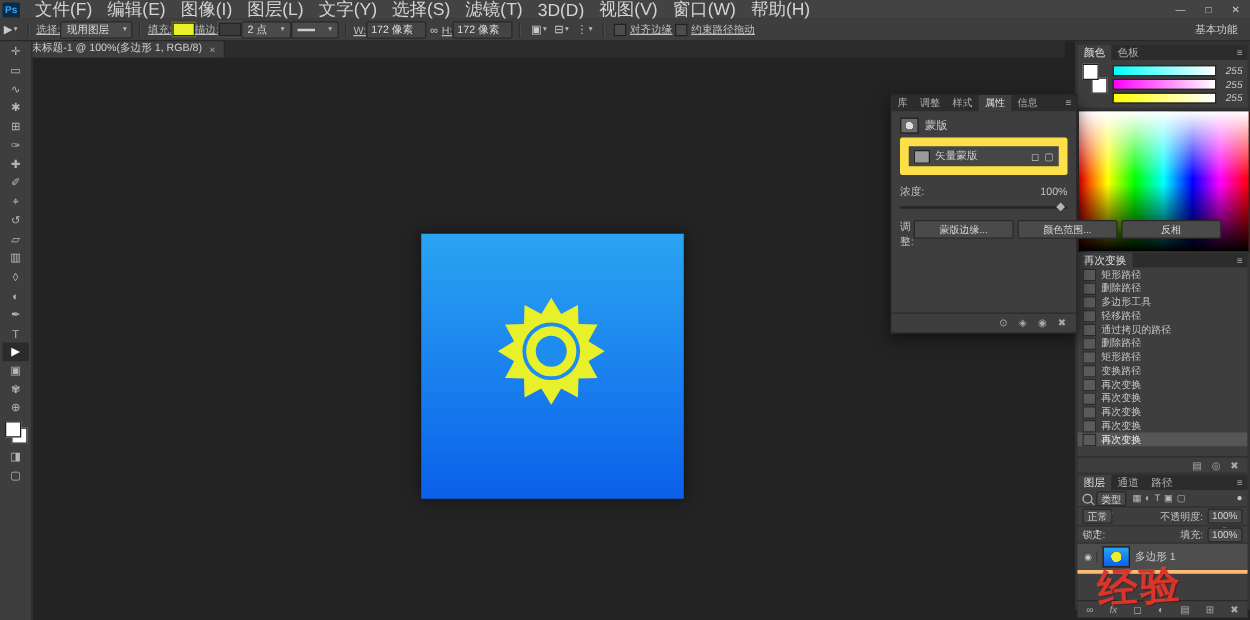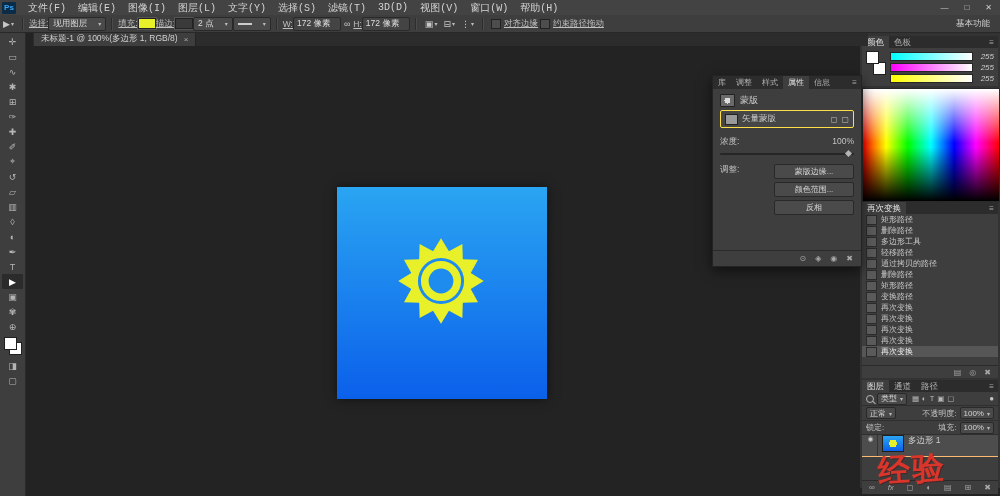--- a/index.html
+++ b/index.html
@@ -4,42 +4,42 @@
 <style>
   html,body{margin:0;padding:0;}
   body{width:1000px;height:496px;position:relative;overflow:hidden;background:#232323;
        font-family:"Liberation Sans","DejaVu Sans",sans-serif;color:#cccccc;font-size:9px;
        -webkit-font-smoothing:antialiased;}
   
   .titlebar{position:absolute;left:0;top:0;width:1000px;height:15px;background:#434344;
             border-bottom:1px solid #2a2a2a;display:flex;align-items:center;z-index:4;}
   .ps-logo{width:14px;height:12px;margin:0 6px 0 2px;background:#0b2c47;color:#3aa6f7;
            font-weight:bold;font-size:8px;display:flex;align-items:center;justify-content:center;border-radius:1px;}
-  .menu-item{padding:0 6px;font-size:10px;color:#d4d4d4;white-space:nowrap;cursor:default;font-family:Liberation Mono, monospace;}
+  .menu-item{padding:0 6px;font-size:14px;color:#d4d4d4;white-space:nowrap;cursor:default;}
   .win-controls{margin-left:auto;display:flex;align-items:center;}
   .win-controls span{padding:0 8px;font-size:8px;color:#cfcfcf;}
   
   .optionsbar{position:absolute;left:0;top:15px;width:1000px;height:17px;background:#3e3e3f;
               border-bottom:1px solid #282828;display:flex;align-items:center;z-index:4;font-size:8.5px;}
   .ob-sep{width:1px;height:12px;background:#2e2e2e;border-right:1px solid #4b4b4b;margin:0 5px;}
   .ob-label{color:#bfbfbf;margin:0 0;white-space:nowrap;text-decoration:underline;}
   .ob-dd{background:#4a4a4b;border:1px solid #292929;border-radius:2px;height:12px;display:flex;
          align-items:center;padding:0 4px;gap:11px;color:#dddddd;white-space:nowrap;}
   .ob-field{background:#444445;border:1px solid #292929;border-radius:2px;height:12px;min-width:40px;
             padding:0 3px;display:flex;align-items:center;color:#dddddd;white-space:nowrap;}
   .caret{font-size:6px;color:#bbbbbb;}
   .swatch{width:16px;height:9px;border:1px solid #222;box-shadow:0 0 0 1px #555;}
   .swatch.fill{background:#e8f02a;}
   .swatch.stroke{background:#3a3a3a;}
   .stroke-line{display:inline-block;width:14px;height:2px;background:#cccccc;}
   .ob-check{width:8px;height:8px;border:1px solid #222;background:#4d4d4d;margin:0 3px 0 2px;}
   .ob-icon{padding:0 3px;font-size:9px;color:#c8c8c8;display:flex;align-items:center;gap:1px;}
   .workspace-btn{margin-left:auto;margin-right:10px;display:flex;align-items:center;gap:3px;color:#d0d0d0;}
   
-  .tabbar{position:absolute;left:33px;top:32px;width:835px;height:14px;background:#2c2c2d;z-index:3;}
+  .tabbar{position:absolute;left:17px;top:32px;width:835px;height:14px;background:#2c2c2d;z-index:3;}
   .doc-tab{position:absolute;left:1px;top:0;height:14px;background:#3e3e3f;display:flex;align-items:center;
            gap:6px;padding:0 7px;font-size:8.5px;color:#cfcfcf;border-right:1px solid #232323;}
   .doc-tab .close{color:#aaaaaa;font-size:8px;}
   
   .toolbar{position:absolute;left:0;top:32px;width:25px;height:464px;background:#3e3e3f;
            border-right:1px solid #2a2a2a;display:flex;flex-direction:column;align-items:center;padding-top:2px;z-index:3;}
   .tool{width:21px;height:15px;display:flex;align-items:center;justify-content:center;font-size:9px;color:#b5b5b5;}
   .tool.selected{background:#2b2b2c;color:#ffffff;border-radius:1px;}
   .tb-swatches{position:relative;width:20px;height:20px;margin:2px 0;}
   .tb-swatches .bg{position:absolute;right:1px;bottom:1px;width:11px;height:11px;background:#ffffff;border:1px solid #1f1f1f;}
@@ -52,30 +52,30 @@
   
   .float-panel{position:absolute;left:712px;top:75px;width:148px;height:190px;background:#3e3e3f;
                border:1px solid #232323;box-shadow:0 4px 12px rgba(0,0,0,.55);z-index:6;}
   .fp-tabs{height:13px;background:#2c2c2d;display:flex;align-items:center;font-size:8px;}
   .ptab{padding:0 5px;height:13px;line-height:13px;color:#b0b0b0;white-space:nowrap;}
   .ptab.active{background:#3e3e3f;color:#e0e0e0;}
   .panel-menu{margin-left:auto;padding:0 4px;color:#aaaaaa;font-size:8px;}
   .fp-title-row{display:flex;align-items:center;gap:5px;margin:5px 7px 3px;}
   .fp-mask-icon{width:13px;height:11px;border:1px solid #222;border-radius:1px;
                 background:radial-gradient(circle at 50% 50%,#dddddd 0 3px,#6a6a6a 3px);}
-  .fp-subrow{margin:3px 7px;height:16px;background:#464647;border:1px solid #fde047;border-radius:2px;
+  .fp-subrow{margin:3px 7px;height:16px;background:#464647;border:7px solid #fde047;border-radius:2px;
              display:flex;align-items:center;gap:4px;padding:0 4px;font-size:8.5px;color:#c9c9c9;}
   .fp-subrow .sub-icons{margin-left:auto;display:flex;gap:4px;font-size:8px;color:#c0c0c0;}
   .fp-vmask-thumb{width:11px;height:9px;background:#9a9a9a;border:1px solid #222;}
   .fp-slider{margin:8px 7px 0;}
   .fp-slider .line{display:flex;justify-content:space-between;font-size:8.5px;color:#c3c3c3;}
   .fp-track{position:relative;height:2px;background:#262626;margin-top:5px;border-radius:1px;}
   .fp-thumb{position:absolute;top:-2px;width:5px;height:5px;background:#b5b5b5;transform:rotate(45deg);}
   .fp-refine{margin:9px 7px 0;display:flex;font-size:8.5px;color:#c3c3c3;}
-  .fp-buttons{margin-left:auto;display:flex;flex-direction:column;gap:3px;}
+  .fp-buttons{margin-left:auto;display:flex;gap:3px;}
   .fp-btn{width:78px;height:13px;background:#4a4a4b;border:1px solid #292929;border-radius:2px;
           font-size:8px;color:#d5d5d5;display:flex;align-items:center;justify-content:center;}
   .fp-footer{position:absolute;left:0;right:0;bottom:0;height:15px;border-top:1px solid #2a2a2a;
              display:flex;align-items:center;justify-content:flex-end;gap:9px;padding:0 8px;font-size:8px;color:#a8a8a8;}
   
   .dock{position:absolute;left:860px;top:32px;width:140px;height:456px;background:#333334;z-index:2;}
   .panel{position:absolute;left:2px;width:136px;background:#3e3e3f;}
   .panel-tabs{height:12px;background:#2c2c2d;display:flex;align-items:center;font-size:8.5px;}
   
   .color-panel{top:4px;height:50px;}
@@ -103,27 +103,27 @@
   .hist-thumb{width:9px;height:8px;background:#5a5a5a;border:1px solid #2b2b2b;flex:none;}
   .hist-footer{height:12px;border-top:1px solid #2a2a2a;display:flex;align-items:center;
                justify-content:flex-end;gap:8px;padding:0 7px;font-size:8px;color:#a8a8a8;}
   
   .layers-panel{top:348px;height:114px;display:flex;flex-direction:column;}
   .lp-row{display:flex;align-items:center;padding:0 4px;gap:3px;font-size:8px;color:#c3c3c3;}
   .lp-filter{height:13px;border-bottom:1px solid #2f2f30;}
   .mag{width:6px;height:6px;border:1px solid #b5b5b5;border-radius:50%;position:relative;flex:none;}
   .mag::after{content:"";position:absolute;width:4px;height:1px;background:#b5b5b5;right:-3px;bottom:-1px;transform:rotate(45deg);}
   .dd{background:#4a4a4b;border:1px solid #292929;border-radius:2px;height:10px;display:flex;
-      align-items:center;padding:0 3px;gap:3px;color:#d5d5d5;font-size:8px;white-space:nowrap;}
+      align-items:center;padding:0 3px;gap:3px;color:#d5d5d5;font-size:8px;white-space:nowrap;flex-direction:column;}
   .filter-icons{display:flex;gap:3px;margin-left:2px;font-size:7.5px;color:#b8b8b8;}
   .lp-blend{height:14px;border-bottom:1px solid #2f2f30;}
   .lp-lock{height:13px;border-bottom:1px solid #2f2f30;}
   .lock-icons{display:flex;gap:3px;font-size:7.5px;color:#b8b8b8;}
   .layer-rows{flex:1;}
-  .layer-row{display:flex;height:21px;gap:4px;padding:0 2px;border-bottom:1px solid #fdba74;font-size:8.5px;}
+  .layer-row{display:flex;align-items:center;height:21px;gap:4px;padding:0 2px;border-bottom:3px solid #fdba74;font-size:8.5px;}
   .layer-row.selected{background:#4d4d4e;}
   .eye-cell{width:13px;text-align:center;font-size:7px;color:#cccccc;border-right:1px solid #343435;flex:none;}
   .layer-thumb{width:20px;height:15px;border:1px solid #1f1f1f;flex:none;
                background:radial-gradient(circle at 50% 50%,#e8f02a 0 4px,rgba(0,0,0,0) 4px),linear-gradient(#2aa5f2,#0b60ea);}
   .layer-thumb.copy{background:radial-gradient(circle at 50% 50%,#e8f02a 0 5px,rgba(0,0,0,0) 5px),#ffffff;}
   .lp-footer{height:13px;border-top:1px solid #2a2a2a;display:flex;align-items:center;
              justify-content:space-between;padding:0 7px;font-size:8px;color:#a8a8a8;}
   .fx{font-style:italic;}
   
   .watermark{position:absolute;left:878px;top:448px;z-index:9;font-family:"Liberation Serif","DejaVu Serif",serif;

